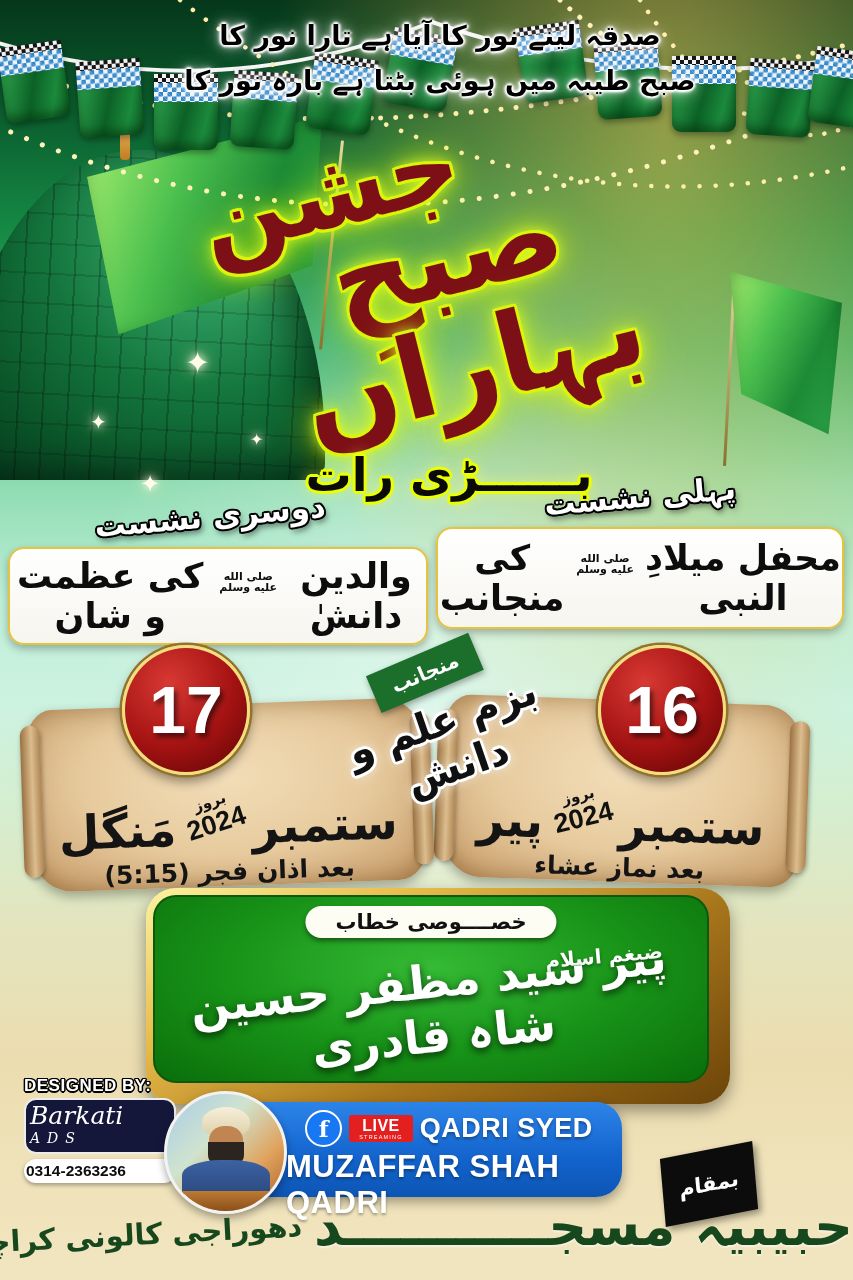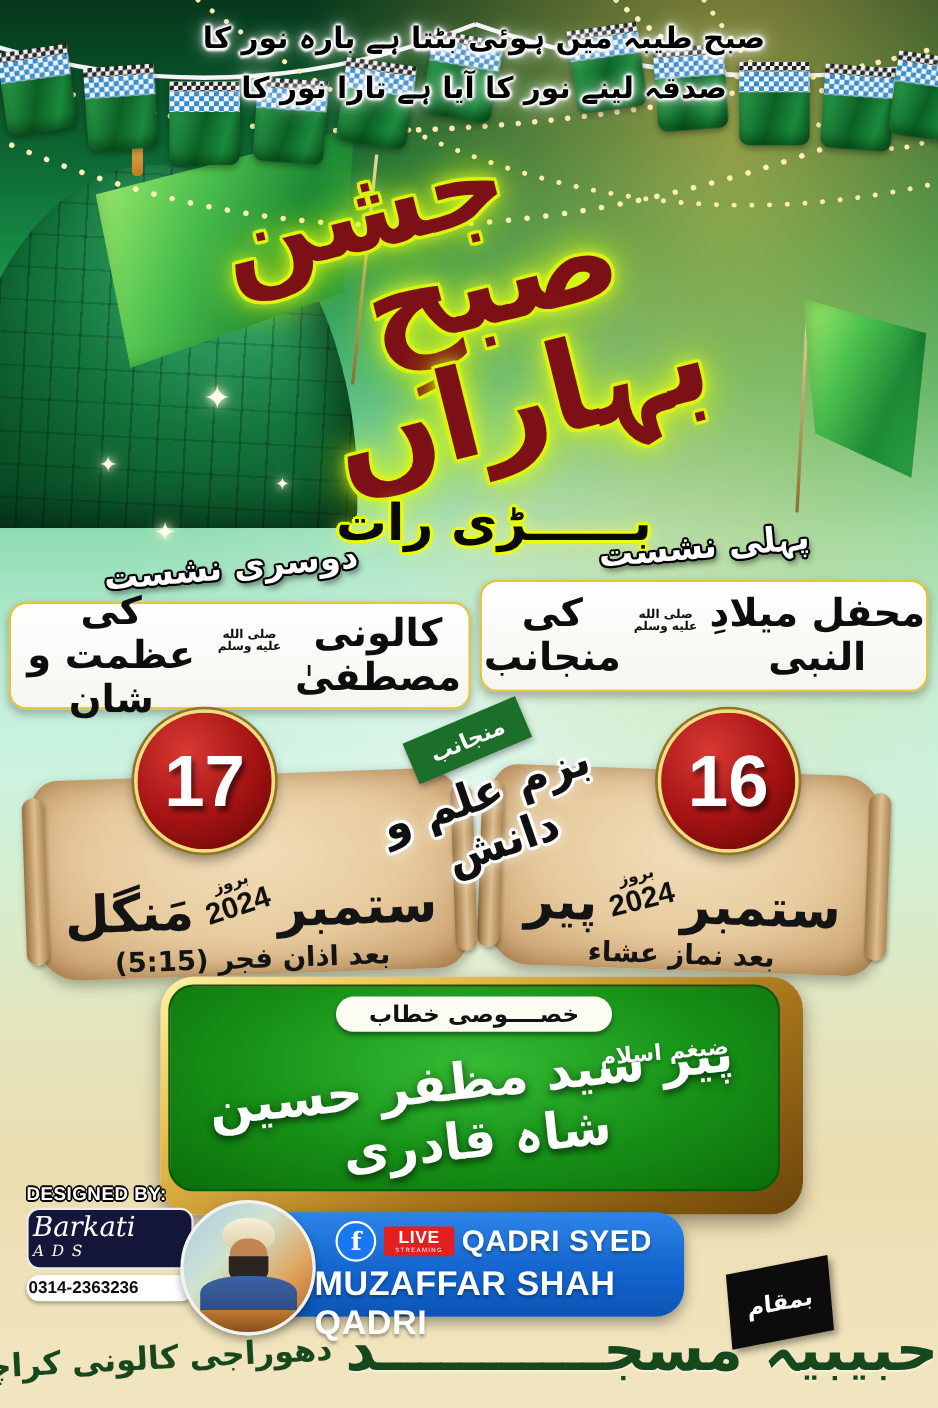--- a/index.html
+++ b/index.html
@@ -242,39 +242,39 @@
       <div class="blu"></div>
       <div class="grn"></div>
     </div>
   <div class="abs flag" style="left:812px;top:50px;transform:rotate(8deg);">
       <div class="chk"></div>
       <div class="blu"></div>
       <div class="grn"></div>
     </div>
 
   <div class="abs couplet">
+    <div>صدقہ لینے نور کا آیا ہے تارا نور کا</div>
     <div>صبح طیبہ میں ہوئی بٹتا ہے بارہ نور کا</div>
-    <div>صدقہ لینے نور کا آیا ہے تارا نور کا</div>
   </div>
 
   <div class="abs title-wrap">
     <div class="title-w1 glow">جشن</div>
     <div class="title-w2 glow">صبحِ بہاراں</div>
   </div>
   <div class="abs subtitle">بــــــڑی رات</div>
 
   <div class="abs sess-head sess-head-1">پہلی نشست</div>
   <div class="abs sess-box sess-box-1">
     <span>محفل میلادِ النبی</span>
     <span class="durood">صلى الله عليه وسلم</span>
     <span>کی منجانب</span>
   </div>
   <div class="abs sess-head sess-head-2">دوسری نشست</div>
   <div class="abs sess-box sess-box-2">
-    <span>کالونی مصطفیٰ</span>
+    <span>والدین دانشٰ</span>
     <span class="durood">صلى الله عليه وسلم</span>
     <span>کی عظمت و شان</span>
   </div>
 
   <div class="abs scroll scroll-1">
     <div class="scroll-inner">
       <div class="s-row">
         <span class="s-big">ستمبر</span>
         <span class="s-meta">
           <span class="s-prefix">بروز</span>

